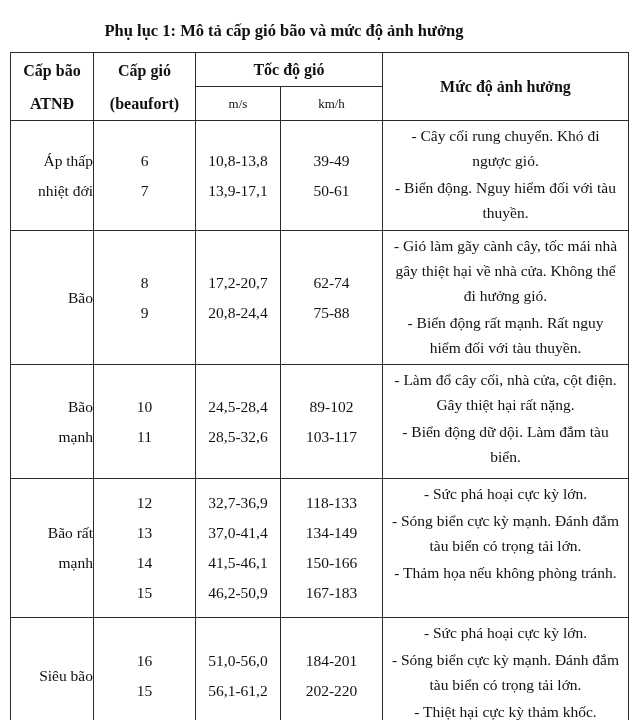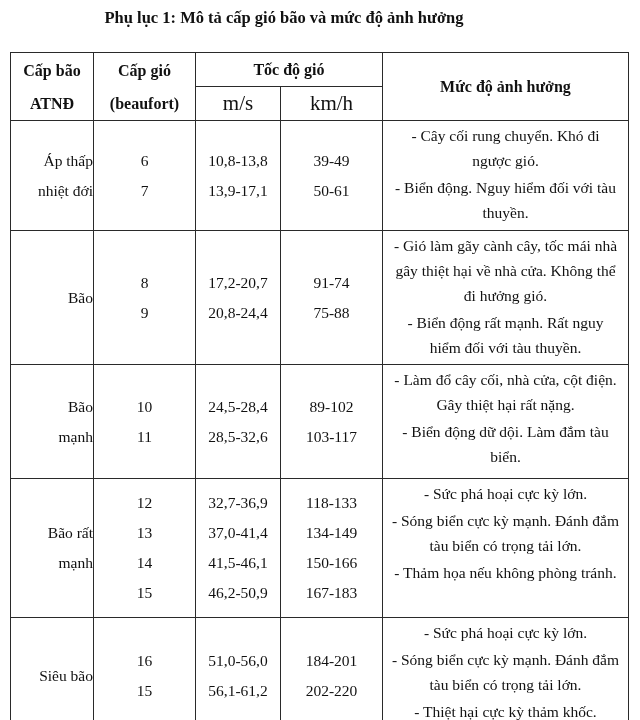--- a/index.html
+++ b/index.html
@@ -10,21 +10,21 @@
     body {
       width: 640px;
       height: 720px;
       position: relative;
       overflow: hidden;
       font-family: "Liberation Serif", "DejaVu Serif", serif;
       color: #111111;
     }
     .title {
       position: absolute;
-      top: 7px;
+      top: 20px;
       left: 0;
       width: 568px;
       text-align: center;
       font-weight: bold;
       font-size: 16.5px;
       line-height: 22px;
     }
     table.wind {
       position: absolute;
       top: 52px;
@@ -40,21 +40,21 @@
       vertical-align: middle;
     }
     table.wind th {
       font-weight: bold;
       font-size: 16px;
       text-align: center;
       line-height: 33px;
     }
     table.wind th.unit {
       font-weight: normal;
-      font-size: 21px;
+      font-size: 13px;
     }
     .c-center { text-align: center; }
     .stack div { line-height: 30px; }
     td.impact {
       text-align: left;
       padding: 2px 8px 4px 8px !important;
       font-size: 15.5px;
       line-height: 25px;
       vertical-align: top !important;
     }
@@ -125,21 +125,21 @@
         </td>
         <td class="c-center stack">
           <div>8</div>
           <div>9</div>
         </td>
         <td class="c-center stack">
           <div>17,2-20,7</div>
           <div>20,8-24,4</div>
         </td>
         <td class="c-center stack">
-          <div>91-74</div>
+          <div>62-74</div>
           <div>75-88</div>
         </td>
         <td class="impact">
           <div class="bullet">- Gió làm gãy cành cây, tốc mái nhà gây thiệt hại về nhà cửa. Không thể đi hưởng gió.</div>
           <div class="bullet">- Biển động rất mạnh. Rất nguy hiểm đối với tàu thuyền.</div>
         </td>
       </tr>
       <tr style="height: 114px;">
         <td class="name">
           <div>Bão</div>

